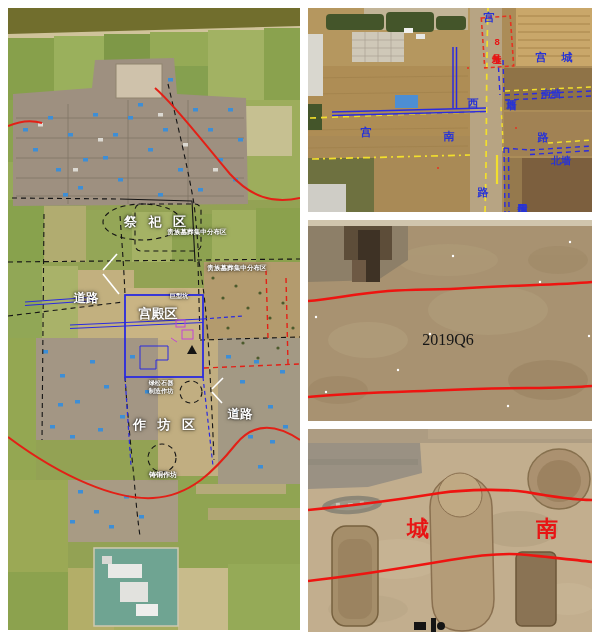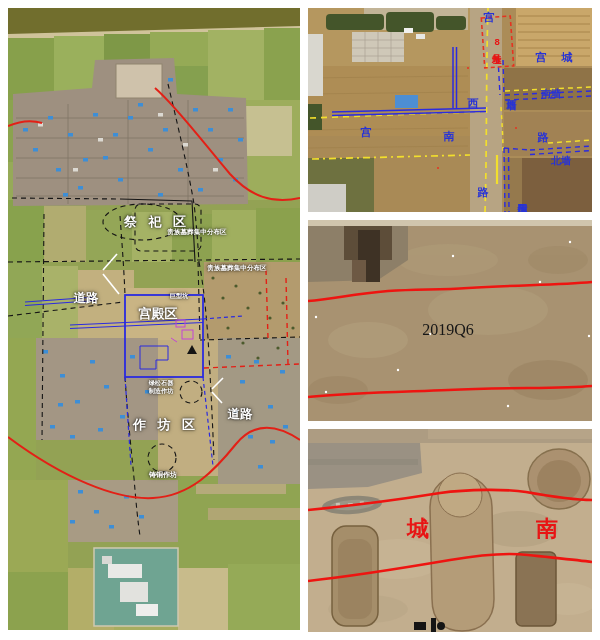--- a/index.html
+++ b/index.html
@@ -374,21 +374,21 @@
           <circle cx="18" cy="172" r="1.2"></circle>
         <circle cx="232" cy="62" r="1.2"></circle>
           <circle cx="90" cy="150" r="1.2"></circle>
           <circle cx="200" cy="186" r="1.2"></circle>
       </g>
       <g stroke="#ee1410" stroke-width="2.6" fill="none">
         <path d="M0,81 C25,79 45,74 80,71 C110,69 130,70 160,68 C210,65 250,65 284,62"></path>
         <path d="M0,177 C40,173 90,172 140,170 C200,167 250,169 284,166"></path>
       </g>
     </svg>
-    <div class="lbl blk fs16" style="left:140px;top:110px;text-align:center;">2019Q6</div>
+    <div class="lbl blk fs16" style="left:140px;top:120px;text-align:center;">2019Q6</div>
   </div>
 
   <div class="panel" id="panel-south">
     <svg width="284" height="203" viewBox="0 0 284 203">
       <rect width="284" height="203" fill="#c2ae8e"></rect>
       <rect x="0" y="0" width="284" height="14" fill="#ad9c82"></rect>
       <rect x="120" y="0" width="164" height="10" fill="#b6a488"></rect>
       <g opacity="0.4">
         <ellipse cx="90" cy="130" rx="45" ry="20" fill="#cdbb9c"></ellipse>
         <ellipse cx="210" cy="100" rx="40" ry="18" fill="#ab9878"></ellipse>

